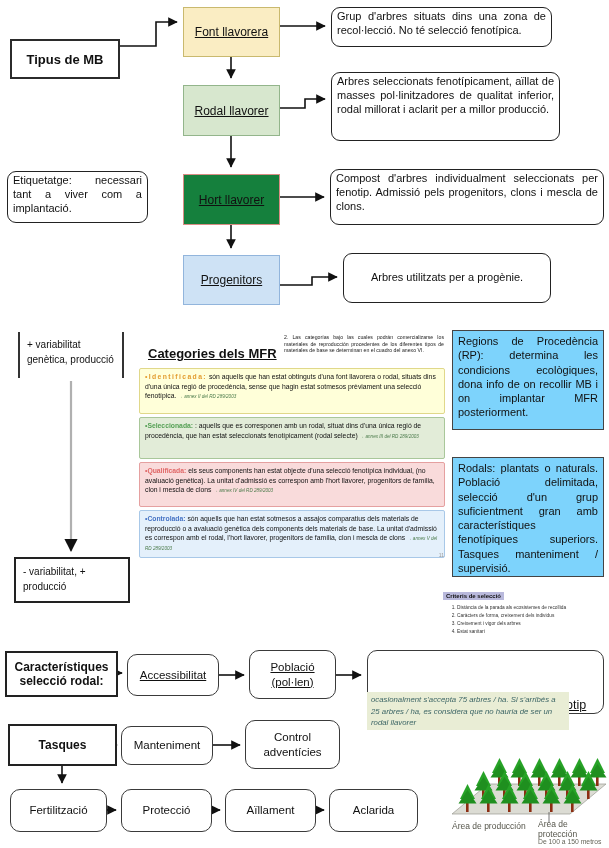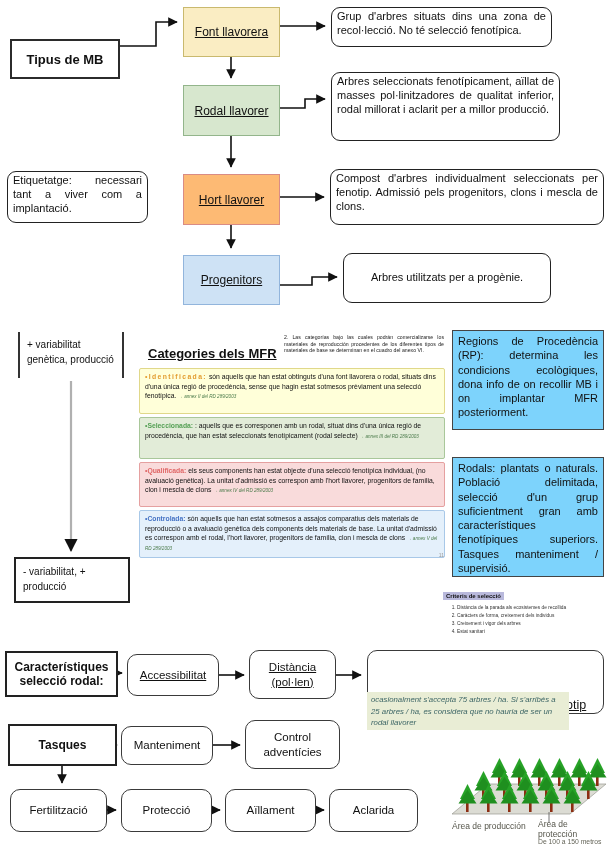--- a/index.html
+++ b/index.html
@@ -5,21 +5,21 @@
   html,body{margin:0;padding:0;background:#fff;}
   body{font-family:"Liberation Sans","DejaVu Sans",sans-serif;color:#111;}
   .canvas{position:relative;width:609px;height:848px;background:#fff;overflow:hidden;}
   .abs{position:absolute;box-sizing:border-box;}
   svg.overlay{position:absolute;left:0;top:0;pointer-events:none;}
   .node{border:1.5px solid #8a8a6a;display:flex;align-items:center;justify-content:center;
         text-align:center;font-size:12px;z-index:2;}
   .node .lbl{text-decoration:underline;}
   .n-yellow{background:#faedc3;border-color:#c9b96e;}
   .n-green{background:#d7e7ce;border-color:#93b58b;}
-  .n-pink{background:#fdba74;border-color:#d98c85;}
+  .n-pink{background:#15803d;border-color:#d98c85;}
   .n-blue{background:#cee2f5;border-color:#92b5dc;}
   .rootbox{border:2px solid #2b2b2b;background:#fff;display:flex;align-items:center;justify-content:center;
            font-weight:bold;font-size:13px;text-align:center;z-index:2;}
   .desc{border:1.5px solid #222;border-radius:9px;background:#fff;padding:2px 5px;
         font-size:11px;line-height:1.26;text-align:justify;z-index:2;}
   .desc.center{display:flex;align-items:center;justify-content:center;text-align:center;}
   .plain{border:1.2px solid #444;background:#7dd3fc;padding:3px 5px;font-size:11px;line-height:1.3;text-align:justify;z-index:2;}
   .grad-top{border-left:2.5px solid #333;border-right:2.5px solid #333;padding:5px 7px;font-size:10px;line-height:1.5;}
   .grad-bottom{border:2px solid #222;padding:5px 7px;font-size:10px;line-height:1.5;background:#fff;}
   .slide{background:#fff;z-index:1;}
@@ -150,21 +150,21 @@
       <li>Creixement i vigor dels arbres</li>
       <li>Estat sanitari</li>
     </ol>
   </div>
 
   <div class="abs rootbox sq" style="left:5px;top:651px;width:113px;height:46px;padding:0 4px;">Característiques selecció rodal:</div>
   <div class="abs rnode" style="left:127px;top:654px;width:92px;height:42px;">
     <span class="lbl">Accessibilitat</span>
   </div>
   <div class="abs rnode" style="left:249px;top:650px;width:87px;height:49px;padding:0 6px;">
-    <span class="lbl">Distància (pol·len)</span>
+    <span class="lbl">Població (pol·len)</span>
   </div>
   <div class="abs rnode divers" style="left:367px;top:650px;width:237px;height:64px;align-items:flex-end;">
     <span class="lbl">Diversitat: 125 arbres/ha bon fenotip</span>
   </div>
   <div class="abs note" style="left:367px;top:692px;width:202px;height:38px;">ocasionalment s'accepta 75 arbres / ha. Si s'arribés a 25 arbres / ha, es considera que no hauria de ser un rodal llavorer</div>
 
   <div class="abs rootbox sq" style="left:8px;top:724px;width:109px;height:42px;">Tasques</div>
   <div class="abs rnode" style="left:121px;top:726px;width:92px;height:39px;">
     <span>Manteniment</span>
   </div>

